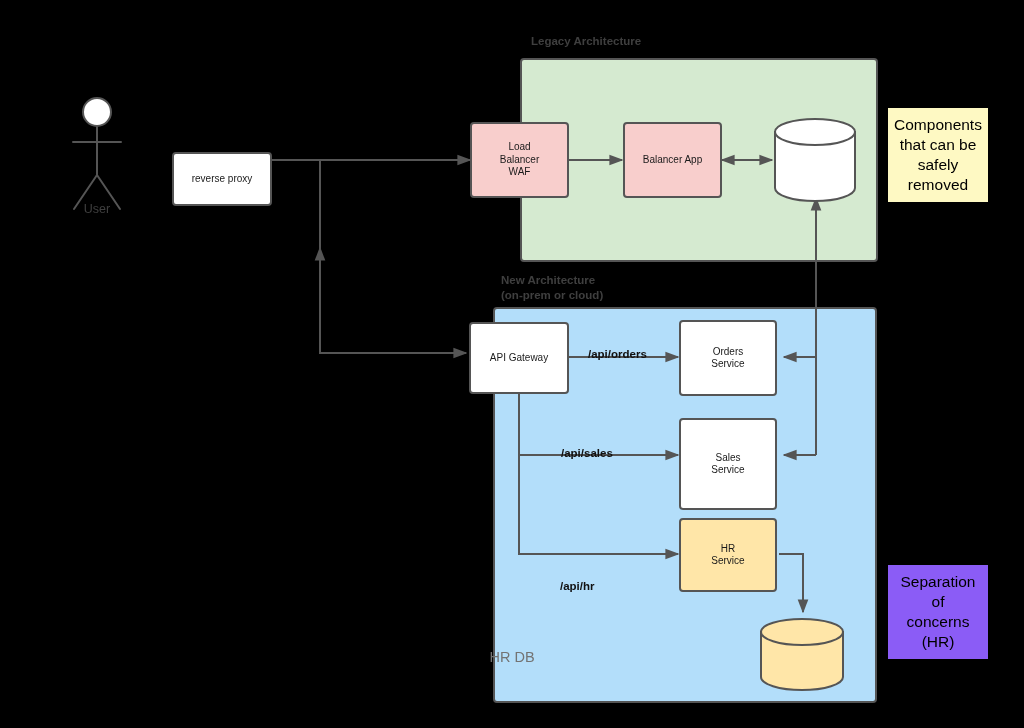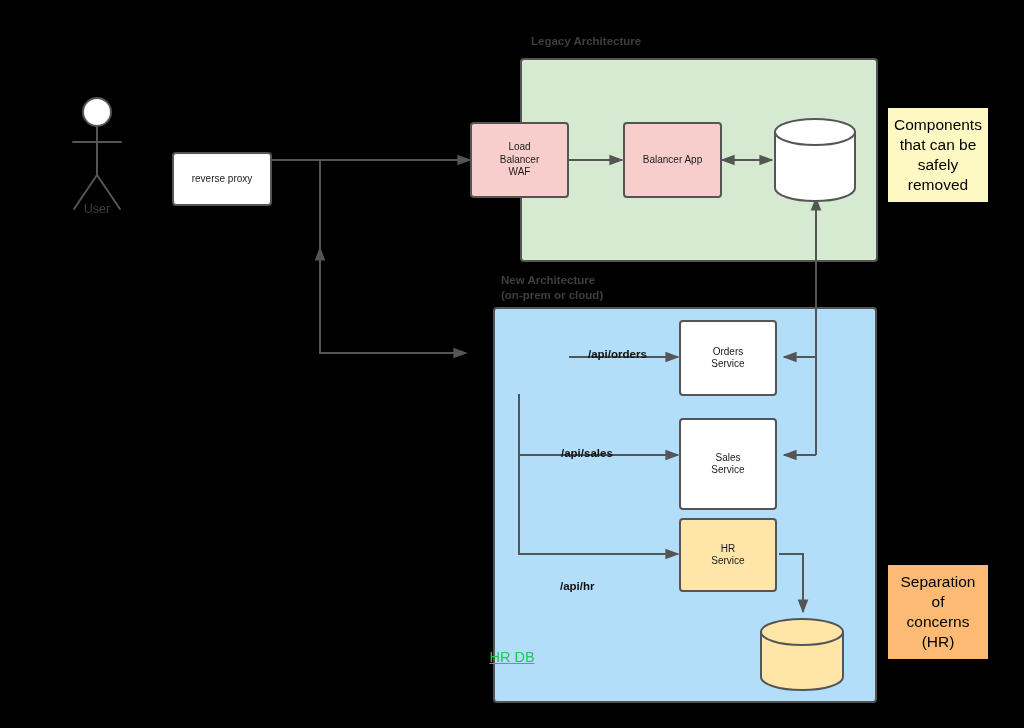--- a/index.html
+++ b/index.html
@@ -76,25 +76,24 @@
     position: absolute;
     color: #3f3f3f;
     font-size: 12.5px;
     text-align: center;
     font-family: "Liberation Sans", sans-serif;
   }
   .cyl-label {
     position: absolute;
     width: 100%;
     text-align: center;
-    color: #22c55e;
+    color: #737373;
     font-size: 14.5px;
     font-family: "Liberation Sans", sans-serif;
     pointer-events: none;
-    text-decoration: underline;
   }
 </style>
 </head>
 <body>
 
 <div id="canvas">
 
   <div class="container-panel" id="panel-legacy" style="left: 520px; top: 58px; width: 358px; height: 204px; background: rgb(213, 234, 208);"></div>
   <div class="panel-label" style="left:531px; top:34px;">Legacy Architecture</div>
 
@@ -172,20 +171,23 @@
   <div class="node" style="left:470px; top:122px; width:99px; height:76px; background:#f8cecc;">
     <span style="white-space:pre-line;">Load
 Balancer
 WAF</span>
   </div>
 
   <div class="node" style="left:623px; top:122px; width:99px; height:76px; background:#f8cecc;">
     <span style="white-space:pre-line;">Balancer App</span>
   </div>
 
+  <div class="node" style="left:469px; top:322px; width:100px; height:72px; background:#ffffff;">
+    <span style="white-space:pre-line;">API Gateway</span>
+  </div>
 
   <div class="node" style="left:679px; top:320px; width:98px; height:76px; background:#ffffff;">
     <span style="white-space:pre-line;">Orders
 Service</span>
   </div>
 
   <div class="node" style="left:679px; top:418px; width:98px; height:92px; background:#ffffff;">
     <span style="white-space:pre-line;">Sales
 Service</span>
   </div>
@@ -199,20 +201,20 @@
   <div class="edge-label" style="left:561px; top:447px;">/api/sales</div>
   <div class="edge-label" style="left:560px; top:545px;margin-top:35px;">/api/hr</div>
 
   <div class="callout" style="left:888px; top:108px; width:100px; height:94px; background:#fef9c3;">
     <span style="white-space:pre-line;">Components
 that can be
 safely
 removed</span>
   </div>
 
-  <div class="callout" style="left:888px; top:565px; width:100px; height:94px; background:#fdba74;">
+  <div class="callout" style="left:888px; top:565px; width:100px; height:94px; background:#8b5cf6;">
     <span style="white-space:pre-line;">Separation
 of
 concerns
 (HR)</span>
   </div>
 
 </div>
 
 </body></html>

